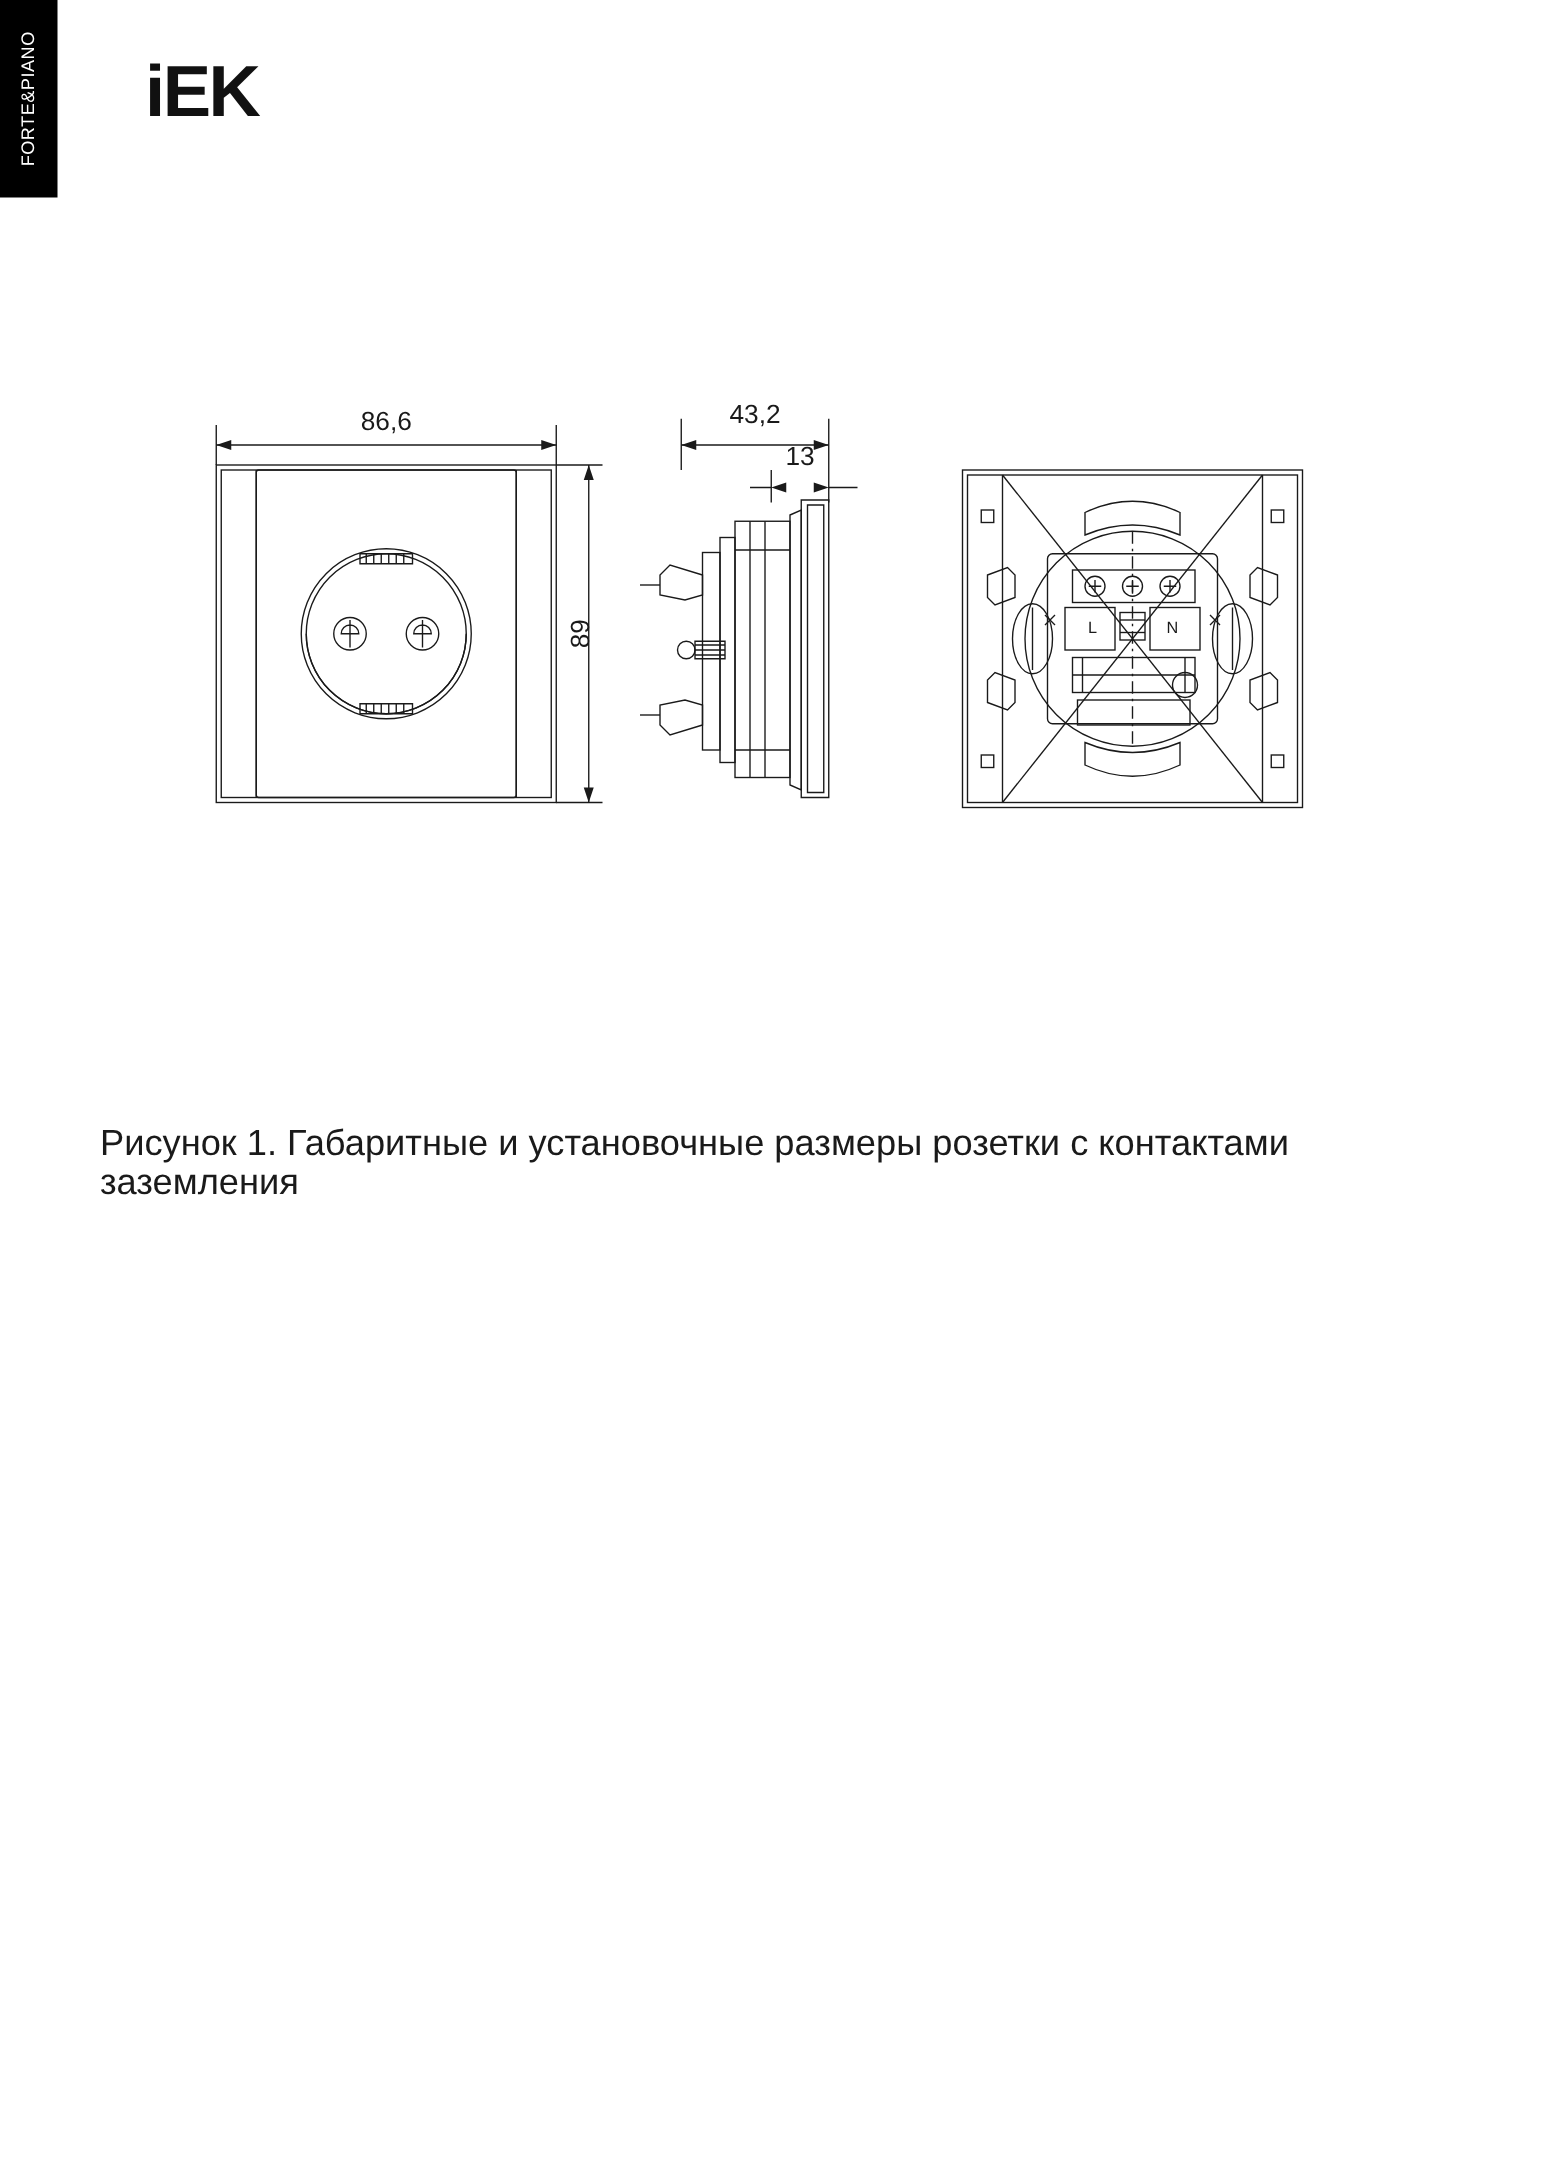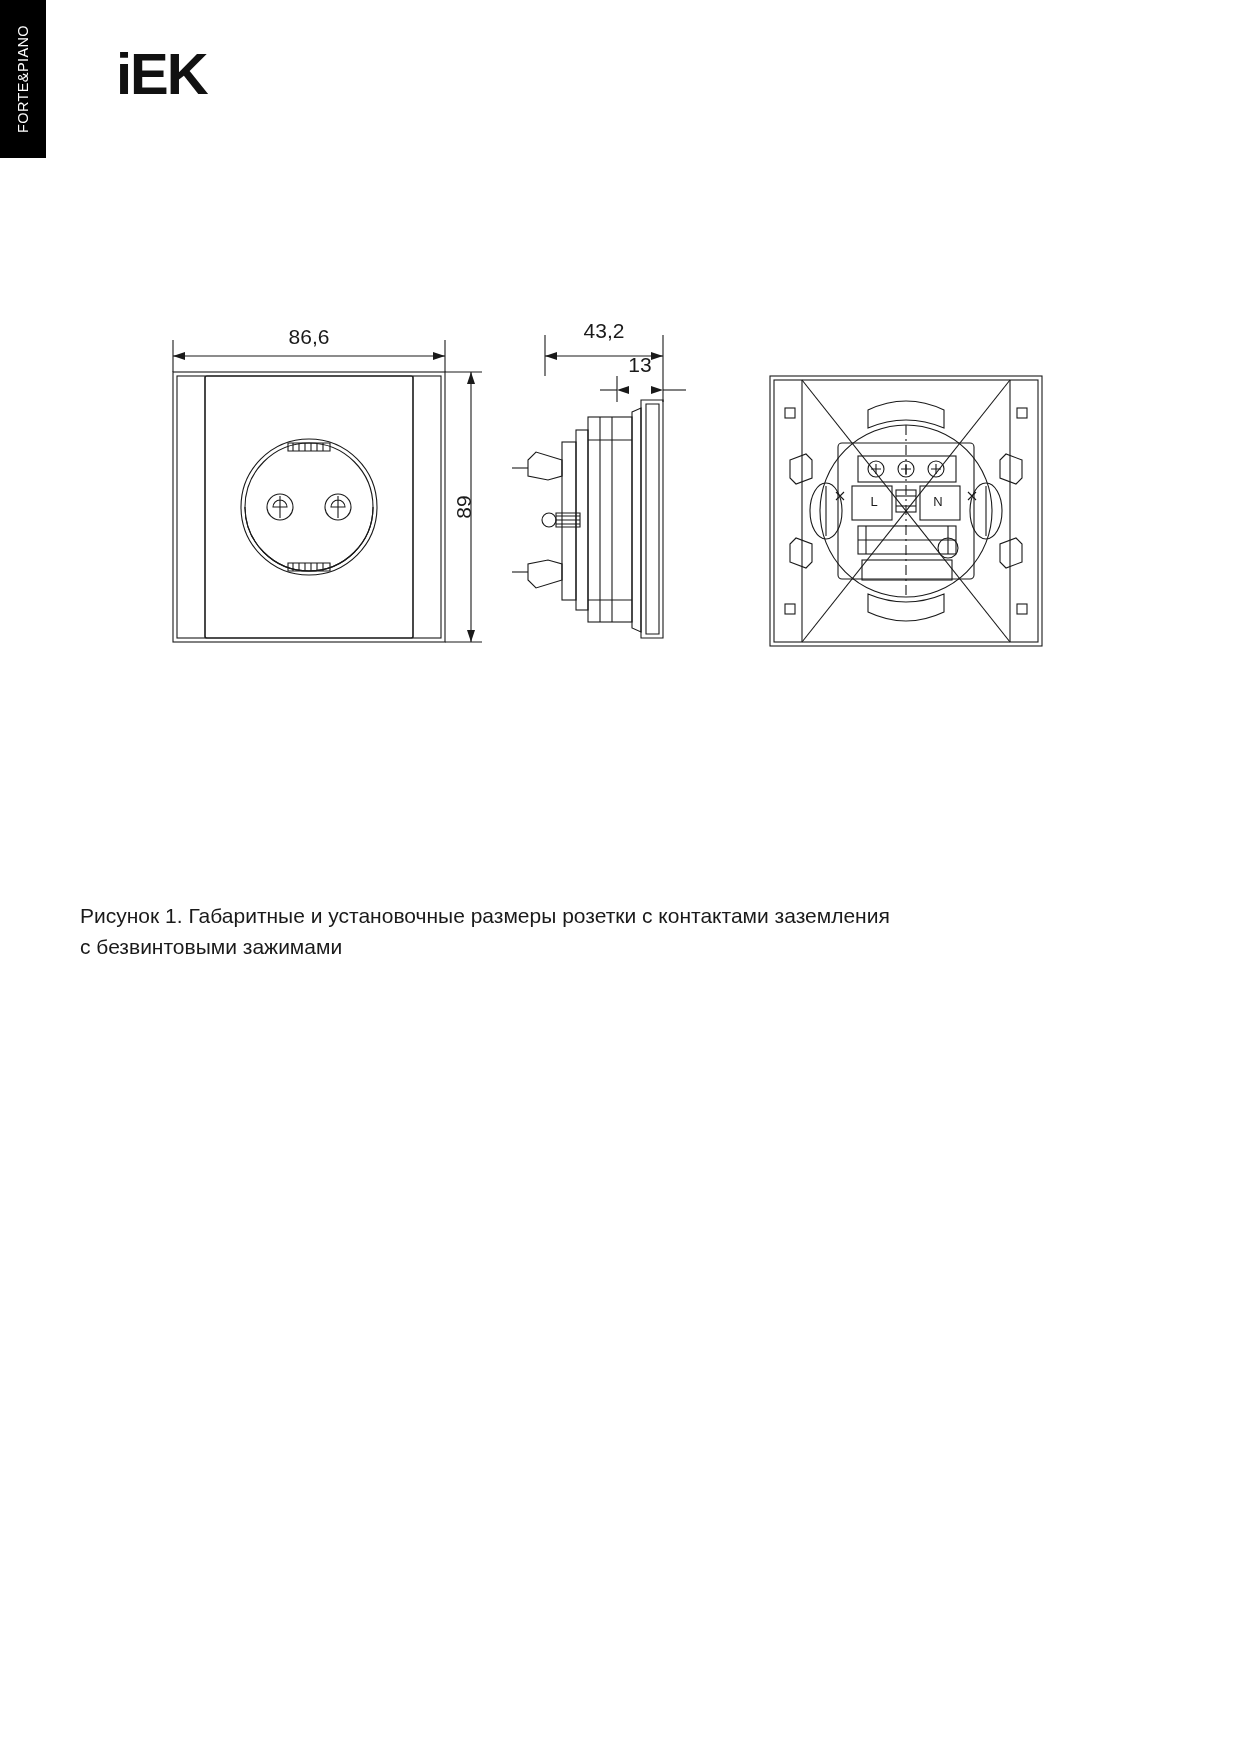--- a/index.html
+++ b/index.html
@@ -64,21 +64,21 @@
   .drawing-area svg {
     display: block;
   }
 
   
   .caption {
     position: absolute;
     left: 80px;
     top: 900px;
     width: 1010px;
-    font-size: 21px;
+    font-size: 29px;
     line-height: 31px;
     color: #1a1a1a;
   }
   .caption-line {
     display: block;
   }
 </style>
 </head>
 <body>
 
@@ -235,14 +235,13 @@
       <text x="640" y="92" text-anchor="middle">13</text>
       <text x="471" y="227" text-anchor="middle" transform="rotate(-90 471 227)">89</text>
       <text x="874" y="226" text-anchor="middle" font-size="13">L</text>
       <text x="938" y="226" text-anchor="middle" font-size="13">N</text>
     </g>
   </svg>
 </div>
 
 <div class="caption">
   <span class="caption-line">Рисунок 1. Габаритные и установочные размеры розетки с контактами заземления</span>
-  <span class="caption-line">с безвинтовыми зажимами</span>
 </div>
 
 </body></html>

